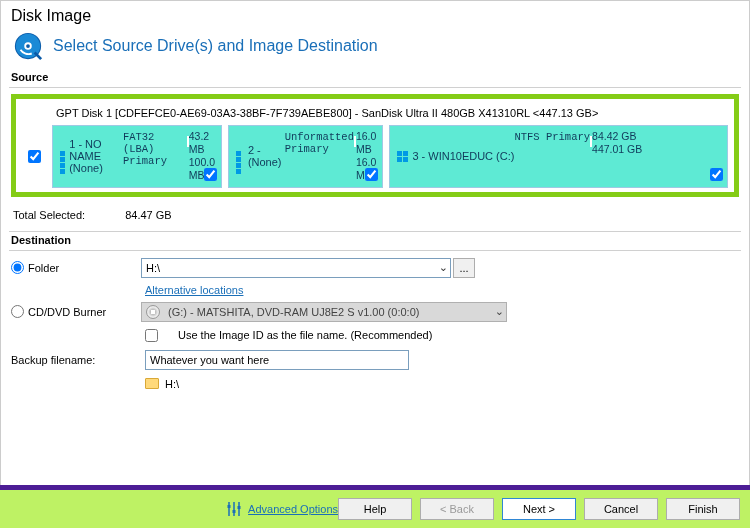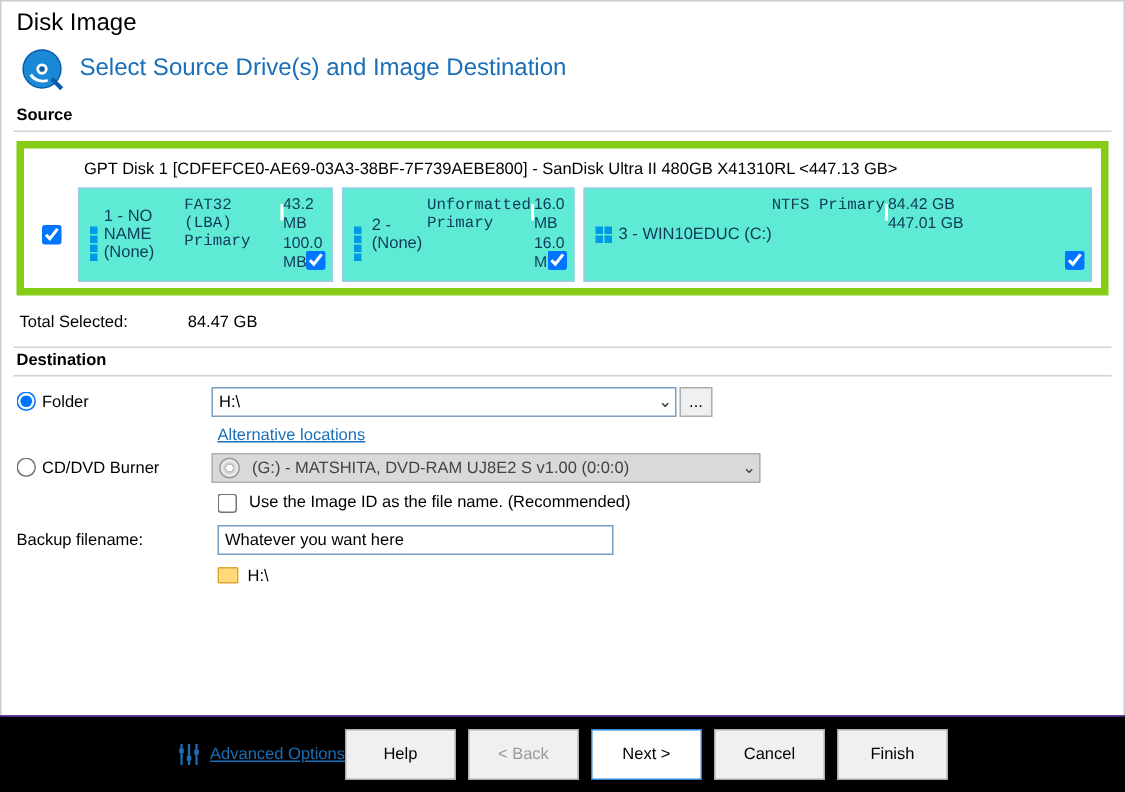--- a/index.html
+++ b/index.html
@@ -78,40 +78,40 @@
     display: flex; align-items: center; justify-content: center; font-size: 11px;
   }
   .link { color: #1a6fb8; text-decoration: underline; font-size: 11px; }
   .burner-combo {
     width: 366px; height: 20px; border: 1px solid #b0b0b0;
     background: #d9d9d9; color: #444; font-size: 11px;
     display: flex; align-items: center; justify-content: space-between;
     padding: 0 2px 0 4px;
   }
   .cd-icon { width:14px; height:14px; border-radius:50%; background: radial-gradient(circle,#fff 25%, #bbb 26%, #eee 60%, #ccc 100%); border:1px solid #999; flex:0 0 auto; margin-right:4px;}
-  .check-line { display: flex; align-items: center; gap: 8px; font-size: 11px; padding: 4px 0 4px 134px; }
+  .check-line { display: flex; align-items: center; gap: 20px; font-size: 11px; padding: 4px 0 4px 134px; }
   .filename-row { display: flex; align-items: center; padding: 4px 0; }
   .label-col { width: 134px; font-size: 11px; }
   .text-input {
     width: 264px; height: 20px; border: 1px solid #7a9ebd; padding: 0 4px; font-size: 11px;
   }
   .hloc { display:flex; align-items:center; gap:6px; padding: 4px 0 2px 134px; font-size:11px;}
   .folder-icon { width:14px; height:11px; background:#ffd97a; border:1px solid #d9a836; border-radius:1px;}
   .footer {
     position: absolute; left:0; right:0; bottom:0;
-    border-top: 1px solid #4c1d95;
-    background: #000000;
+    border-top: 5px solid #4c1d95;
+    background: #bef264;
     padding: 8px 10px;
-    display: flex; align-items: center; justify-content: center;
+    display: flex; align-items: center; justify-content: flex-end;
   }
   .adv { display: flex; align-items: center; gap: 6px; }
   .sliders-icon { width:16px; height:16px; }
   .btns { display: flex; gap: 8px; }
   .btn {
-    min-width: 74px; height: 34px; border: 1px solid #adadad; background: #f0f0f0;
+    min-width: 74px; height: 22px; border: 1px solid #adadad; background: #f0f0f0;
     font-size: 11px; display:flex; align-items:center; justify-content:center;
     padding: 0 8px;
   }
   .btn.primary { border: 1px solid #2f86d4; background: #fff; color:#000;}
   .btn.disabled { color: #9a9a9a; }
 </style>
 </head>
 <body>
 
 <div class="titlebar">Disk Image</div>

